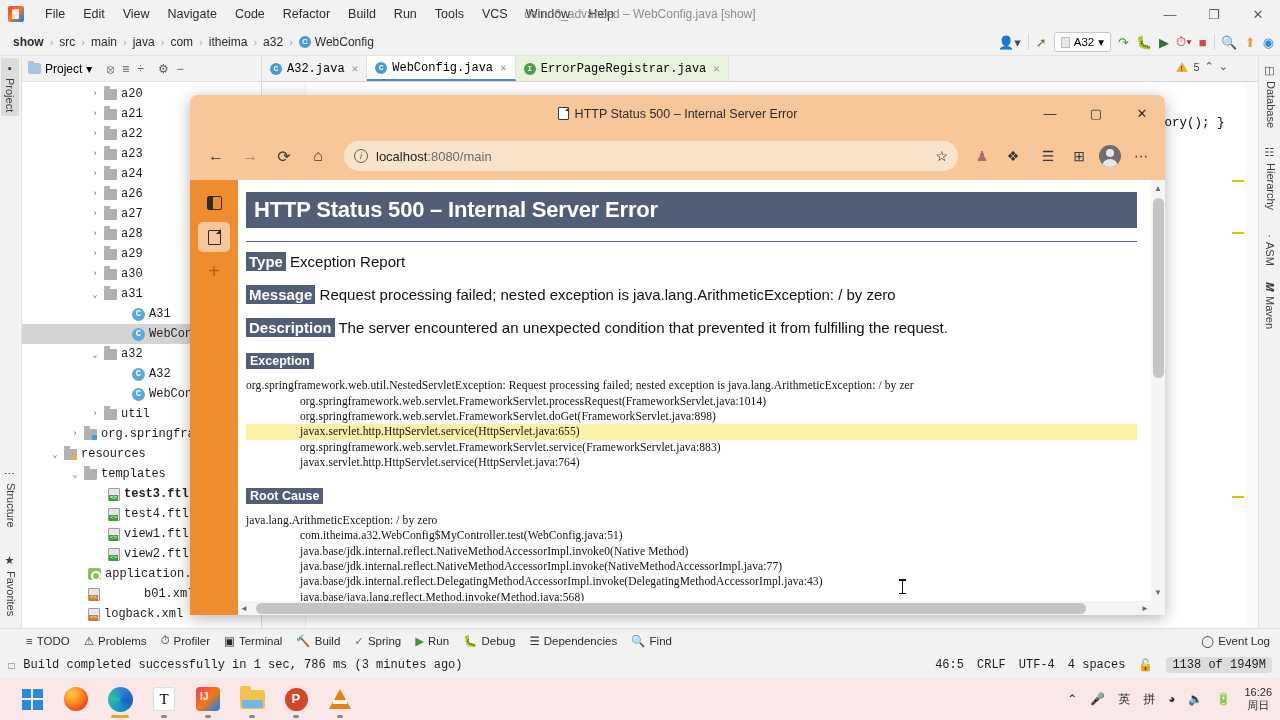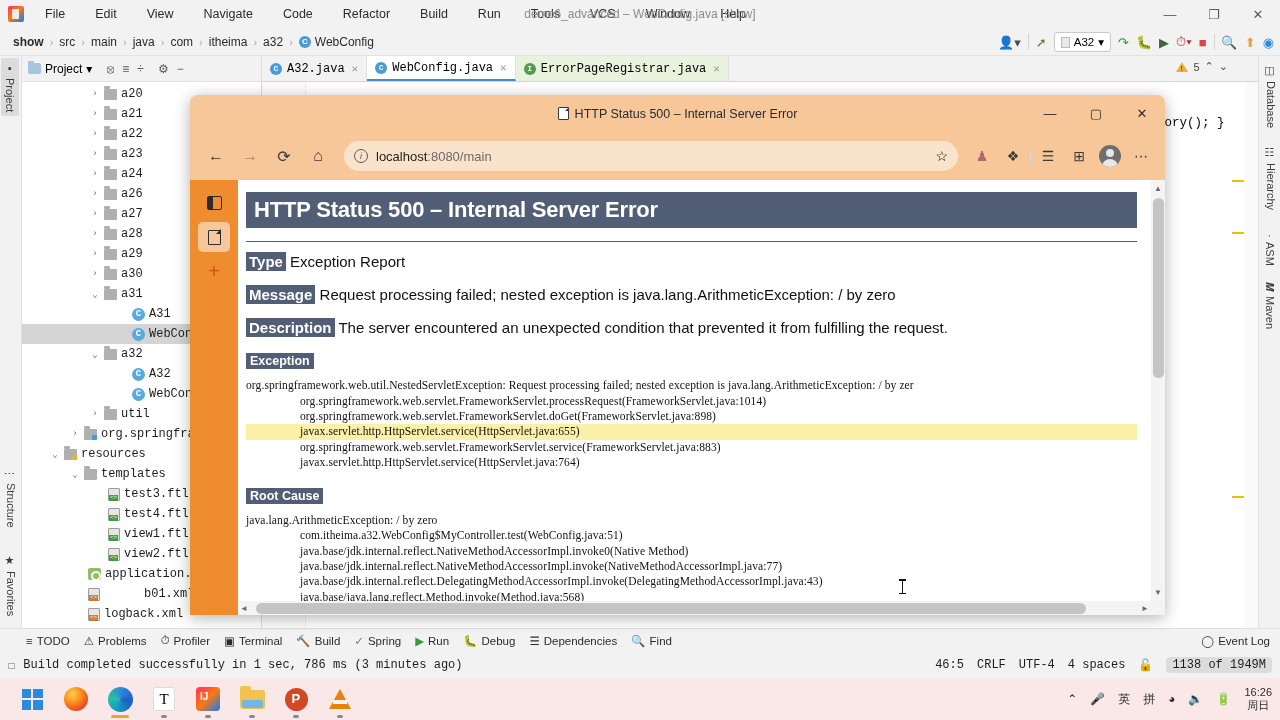--- a/index.html
+++ b/index.html
@@ -12,21 +12,21 @@
 
   
   .ide { position: absolute; left:0; top:0; width:1280px; height:678px; background:#f2f2f2; }
 
   
   .titlebar { position:absolute; left:0; top:0; width:1280px; height:28px; background:#f2f2f2;
               display:flex; align-items:center; }
   .ij-logo { width:16px; height:16px; margin-left:8px; border-radius:2px;
              background:linear-gradient(135deg,#fe315d 0%,#f97a12 45%,#087cfa 100%); position:relative;}
   .ij-logo::after{content:"";position:absolute;left:4px;top:3px;width:7px;height:10px;background:#fff;opacity:.85;border-radius:1px;}
-  .menubar { display:flex; align-items:flex-end; gap:12px; margin-left:12px; }
+  .menubar { display:flex; align-items:flex-end; gap:0; margin-left:12px; }
   .menubar .mi { font-size:12.5px; color:#2b2b2b; padding:3px 9px; border-radius:3px; cursor:default; white-space:nowrap;}
   .win-title { position:absolute; left:0; right:0; text-align:center; font-size:12px; color:#8c8c8c; pointer-events:none;}
   .wbtns { position:absolute; right:0; top:0; height:28px; display:flex; align-items:center; }
   .wb { width:44px; height:28px; display:flex; align-items:center; justify-content:center; font-size:13px; color:#5a5a5a;}
 
   
   .navbar { position:absolute; left:0; top:28px; width:1280px; height:28px; background:#f2f2f2;
             display:flex; align-items:center; border-bottom:1px solid #e3e3e3;}
   .crumbs { display:flex; align-items:center; margin-left:8px; gap:1px;}
   .crumb { font-size:12px; color:#2b2b2b; padding:2px 5px; display:flex; align-items:center; gap:4px;}
@@ -427,21 +427,21 @@
         <div class="trow" style="padding-left:28px;">
             <span class="arrow">⌄</span>
             <span class="ficon res"></span>
             <span class="tlabel">resources</span>
           </div>
         <div class="trow" style="padding-left:48px;">
             <span class="arrow">⌄</span>
             <span class="ficon"></span>
             <span class="tlabel">templates</span>
           </div>
-        <div class="trow" style="padding-left:86px;">
+        <div class="trow" style="padding-left:86px;font-weight:bold;">
             <span class="ftl green"></span>
             <span class="tlabel">test3.ftl</span>
           </div>
         <div class="trow" style="padding-left:86px;">
             <span class="ftl green"></span>
             <span class="tlabel">test4.ftl</span>
           </div>
         <div class="trow" style="padding-left:86px;">
             <span class="ftl green"></span>
             <span class="tlabel">view1.ftl</span>

